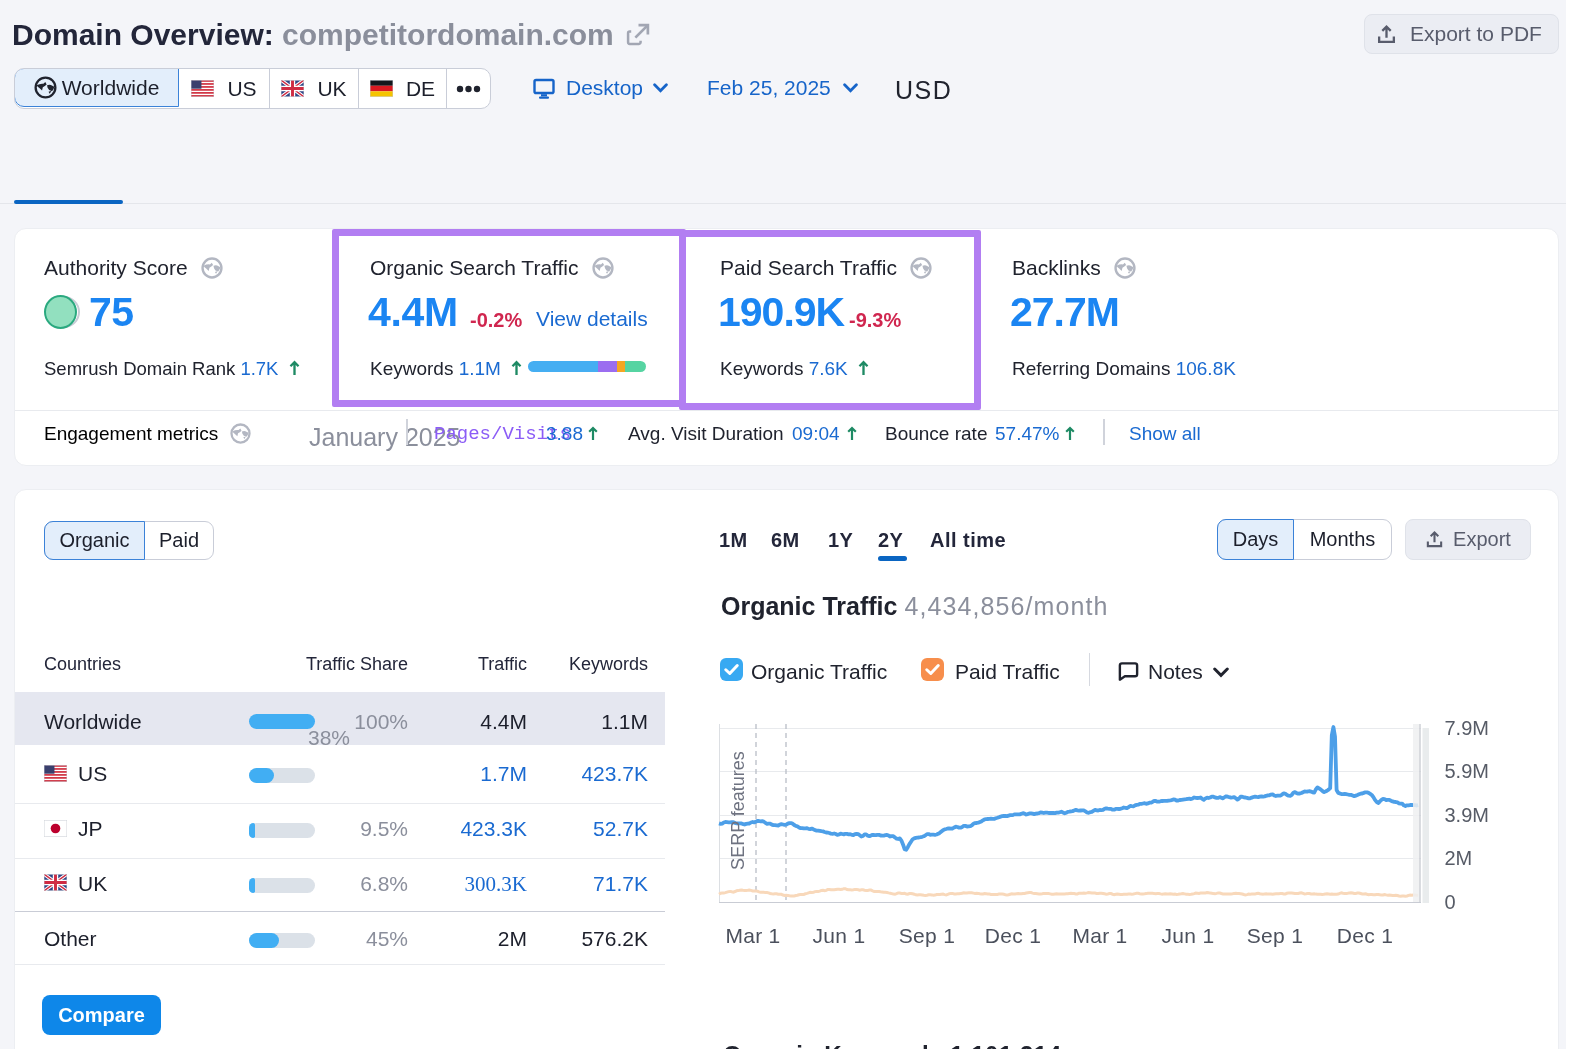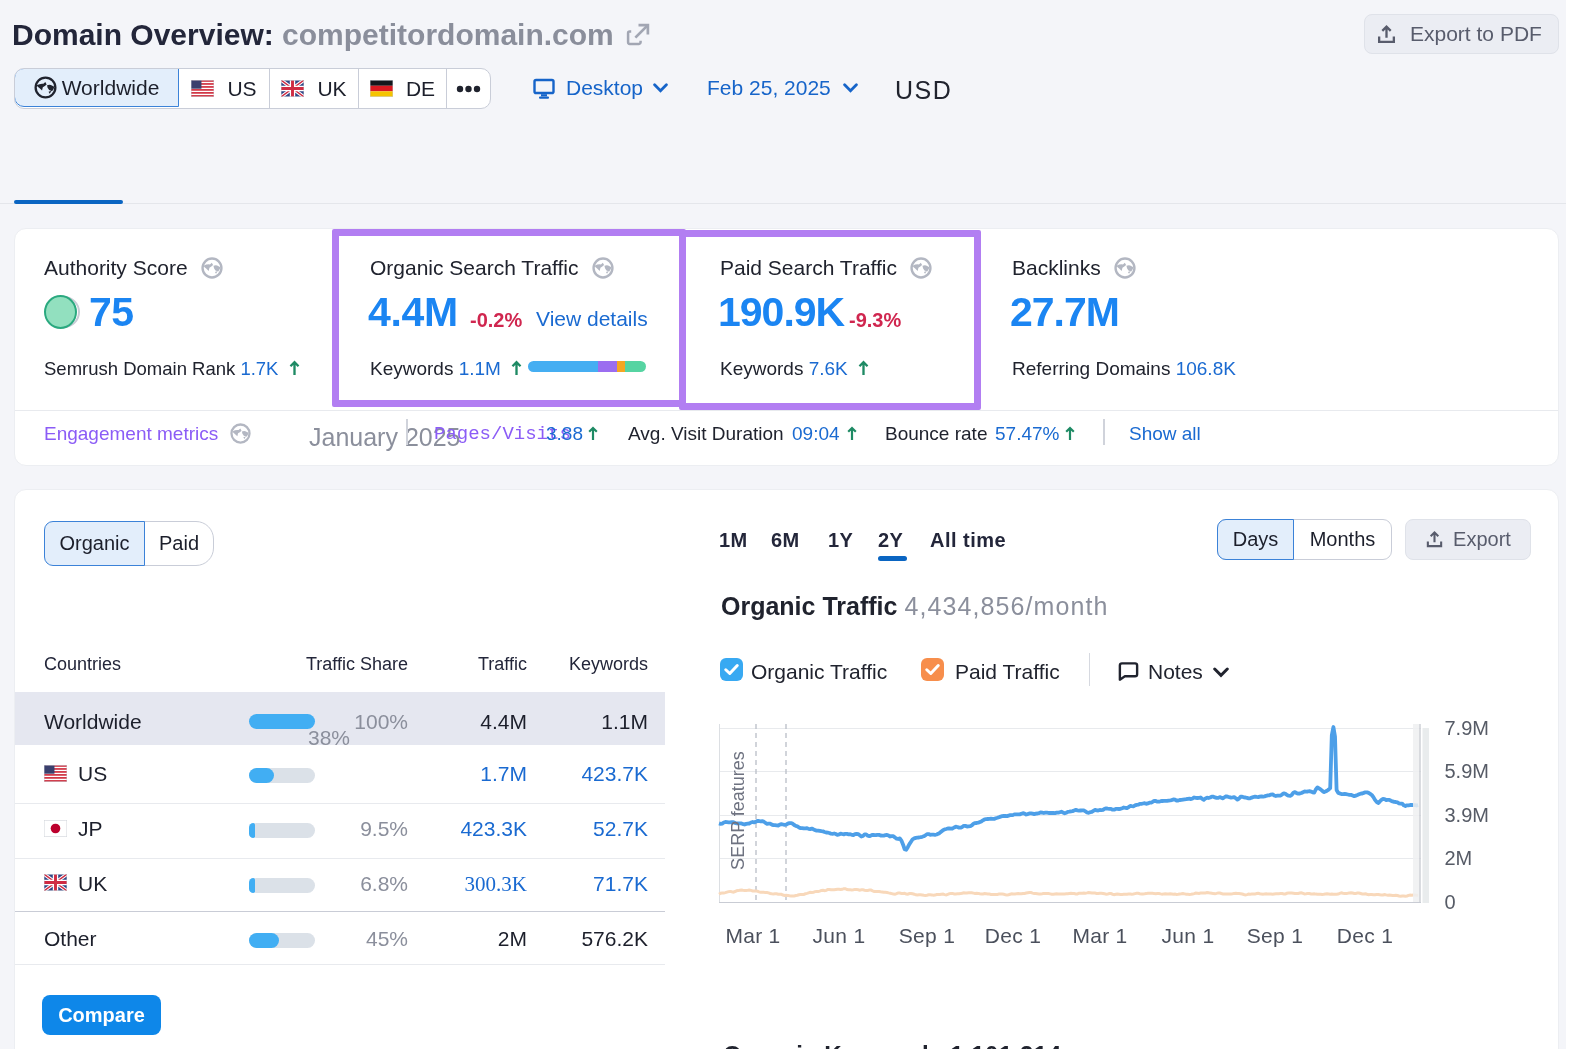--- a/index.html
+++ b/index.html
@@ -180,21 +180,21 @@
       <path d="M15.2 16.4 L18.2 15.4 L16.4 18.4 Z" fill="#b3b7c2"></path>
     </svg>
   </div>
   <div class="abs bigblue" style="left:1010px; top:289px; font-size:41px; font-weight:bold; letter-spacing:-1px;">27.7M</div>
   <div class="abs" style="left:1012px; top:358px; font-size:19px; color:#20232e;">Referring Domains <span class="blue">106.8K</span></div>
 
   <div class="abs" style="left:332px; top:229px; width:354px; height:178px; border:7px solid #b27ef2; border-radius:2px;"></div>
   <div class="abs" style="left:679px; top:230px; width:302px; height:180px; border:7px solid #b27ef2; border-radius:2px;"></div>
 
   <div class="abs" style="left:15px; top:410px; width:1543px; border-top:1px solid #e8eaee;"></div>
-  <div class="abs" style="left:44px; top:423px; font-size:19px; color:#8b5cf6;">Engagement metrics</div>
+  <div class="abs" style="left:44px; top:423px; font-size:19px; color:#000000;">Engagement metrics</div>
   <div class="abs" style="left:230px; top:423px;">
     <svg width="21" height="21" viewBox="0 0 24 24">
       <circle cx="12" cy="12" r="10.3" fill="none" stroke="#b3b7c2" stroke-width="2.6"></circle>
       <path d="M2.8 9.6 Q6.5 7.6 9.8 8.1 L11.8 6.2 L13.2 8.8 Q11.4 10.6 9.2 11.8 L8.4 15.2 L5.6 12.6 Q3.6 11.2 2.8 9.6 Z" fill="#b3b7c2"></path>
       <path d="M13.6 9.6 Q15.8 8.6 17.6 9.3 L21.2 11.2 Q20.8 13.6 18.8 15.8 L15.8 14.6 L14.2 12.2 Z" fill="#b3b7c2"></path>
       <path d="M15.2 16.4 L18.2 15.4 L16.4 18.4 Z" fill="#b3b7c2"></path>
     </svg>
   </div>
   <div class="abs gray" style="left:282px; top:423px; font-size:25px;margin-left:27px;">January 2025</div>
   <div class="abs" style="left:406px; top:419px; width:1.5px; height:26px; background:#d0d3db;"></div>
@@ -217,21 +217,21 @@
   <div class="abs" style="left:1062px; top:425px;">
       <svg width="16" height="17" viewBox="0 0 16 17">
         <path d="M8 15 V3 M4.2 6.8 L8 3 L11.8 6.8" fill="none" stroke="#1e8a64" stroke-width="2.2"></path>
       </svg>
     </div>
   <div class="abs" style="left:1103px; top:419px; width:1.5px; height:26px; background:#d0d3db;"></div>
   <div class="abs blue" style="left:1129px; top:423px; font-size:19px;">Show all</div>
 
   <div class="card" style="left:14px; top:489px; width:1545px; height:600px;"></div>
 
-  <div class="abs" style="left:44px; top:521px; height:45px; display:flex; background:#fff; border:1px solid #c9cdd8; border-radius:18px; font-size:20px;">
+  <div class="abs" style="left:44px; top:521px; height:39px; display:flex; background:#fff; border:1px solid #c9cdd8; border-radius:9px; font-size:20px;">
     <div style="width:101px; display:flex; align-items:center; justify-content:center; background:#e3eefb; border:1px solid #3b82d8; border-radius:9px 0 0 9px; margin:-1px 0 -1px -1px;">Organic</div>
     <div style="width:68px; display:flex; align-items:center; justify-content:center;">Paid</div>
   </div>
 
 
   <div class="abs" style="left:44px; top:654px; font-size:18px; color:#23263a;">Countries</div>
   <div class="abs" style="left:208px; top:654px; width:200px; text-align:right; font-size:18px; color:#23263a;">Traffic Share</div>
   <div class="abs" style="left:427px; top:654px; width:100px; text-align:right; font-size:18px; color:#23263a;">Traffic</div>
   <div class="abs" style="left:528px; top:654px; width:120px; text-align:right; font-size:18px; color:#23263a;">Keywords</div>
 

